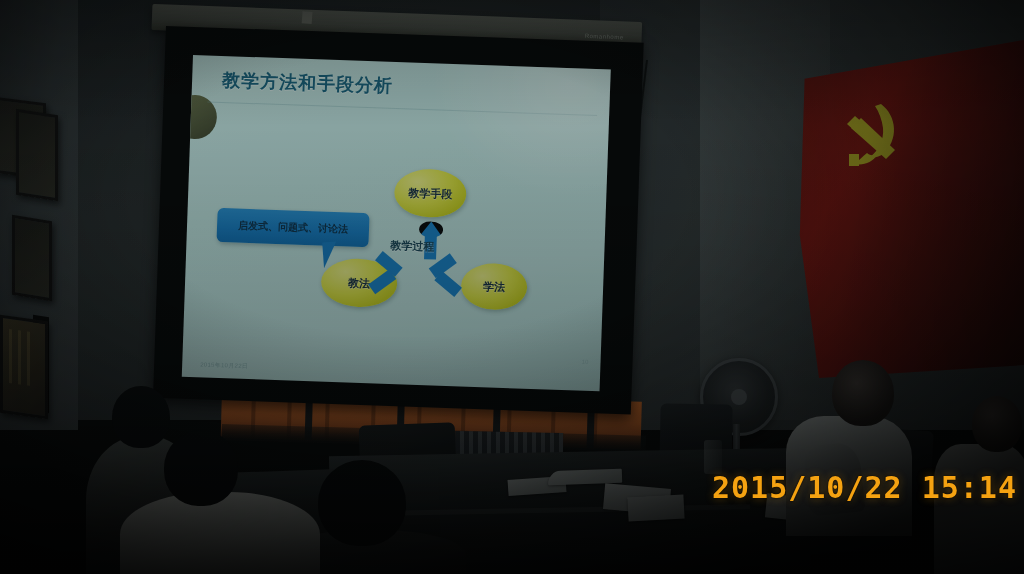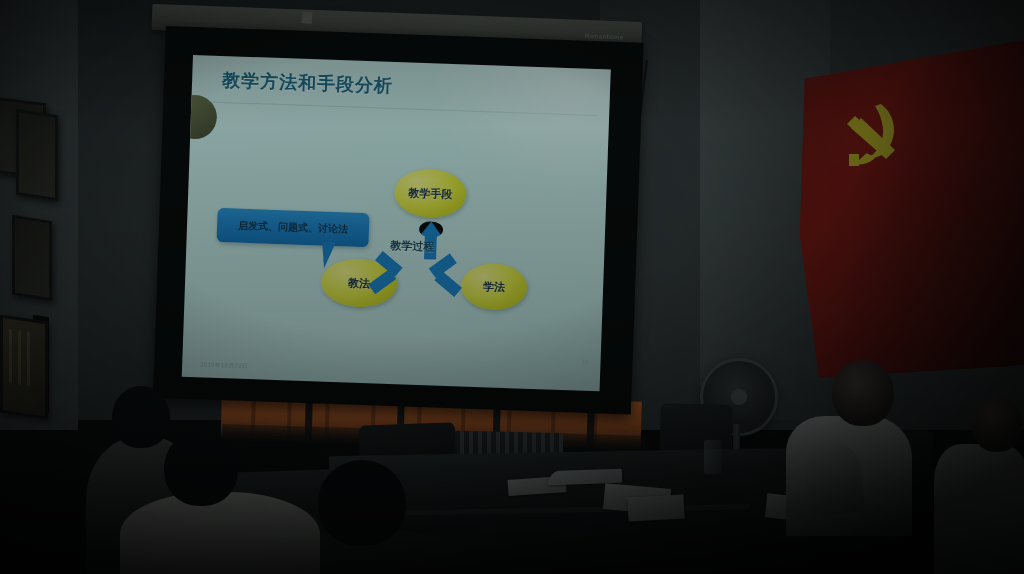--- a/index.html
+++ b/index.html
@@ -479,14 +479,15 @@
 
   <div class="torso pC-torso"></div>
   <div class="head pC-head"></div>
 
   <div class="torso pB-torso"></div>
   <div class="head pB-head"></div>
 
   <div class="dim"></div>
   <div class="vignette"></div>
 
+  <div class="timestamp">2015/10/22  15:14</div>
 
 </div>
 
 </body></html>

